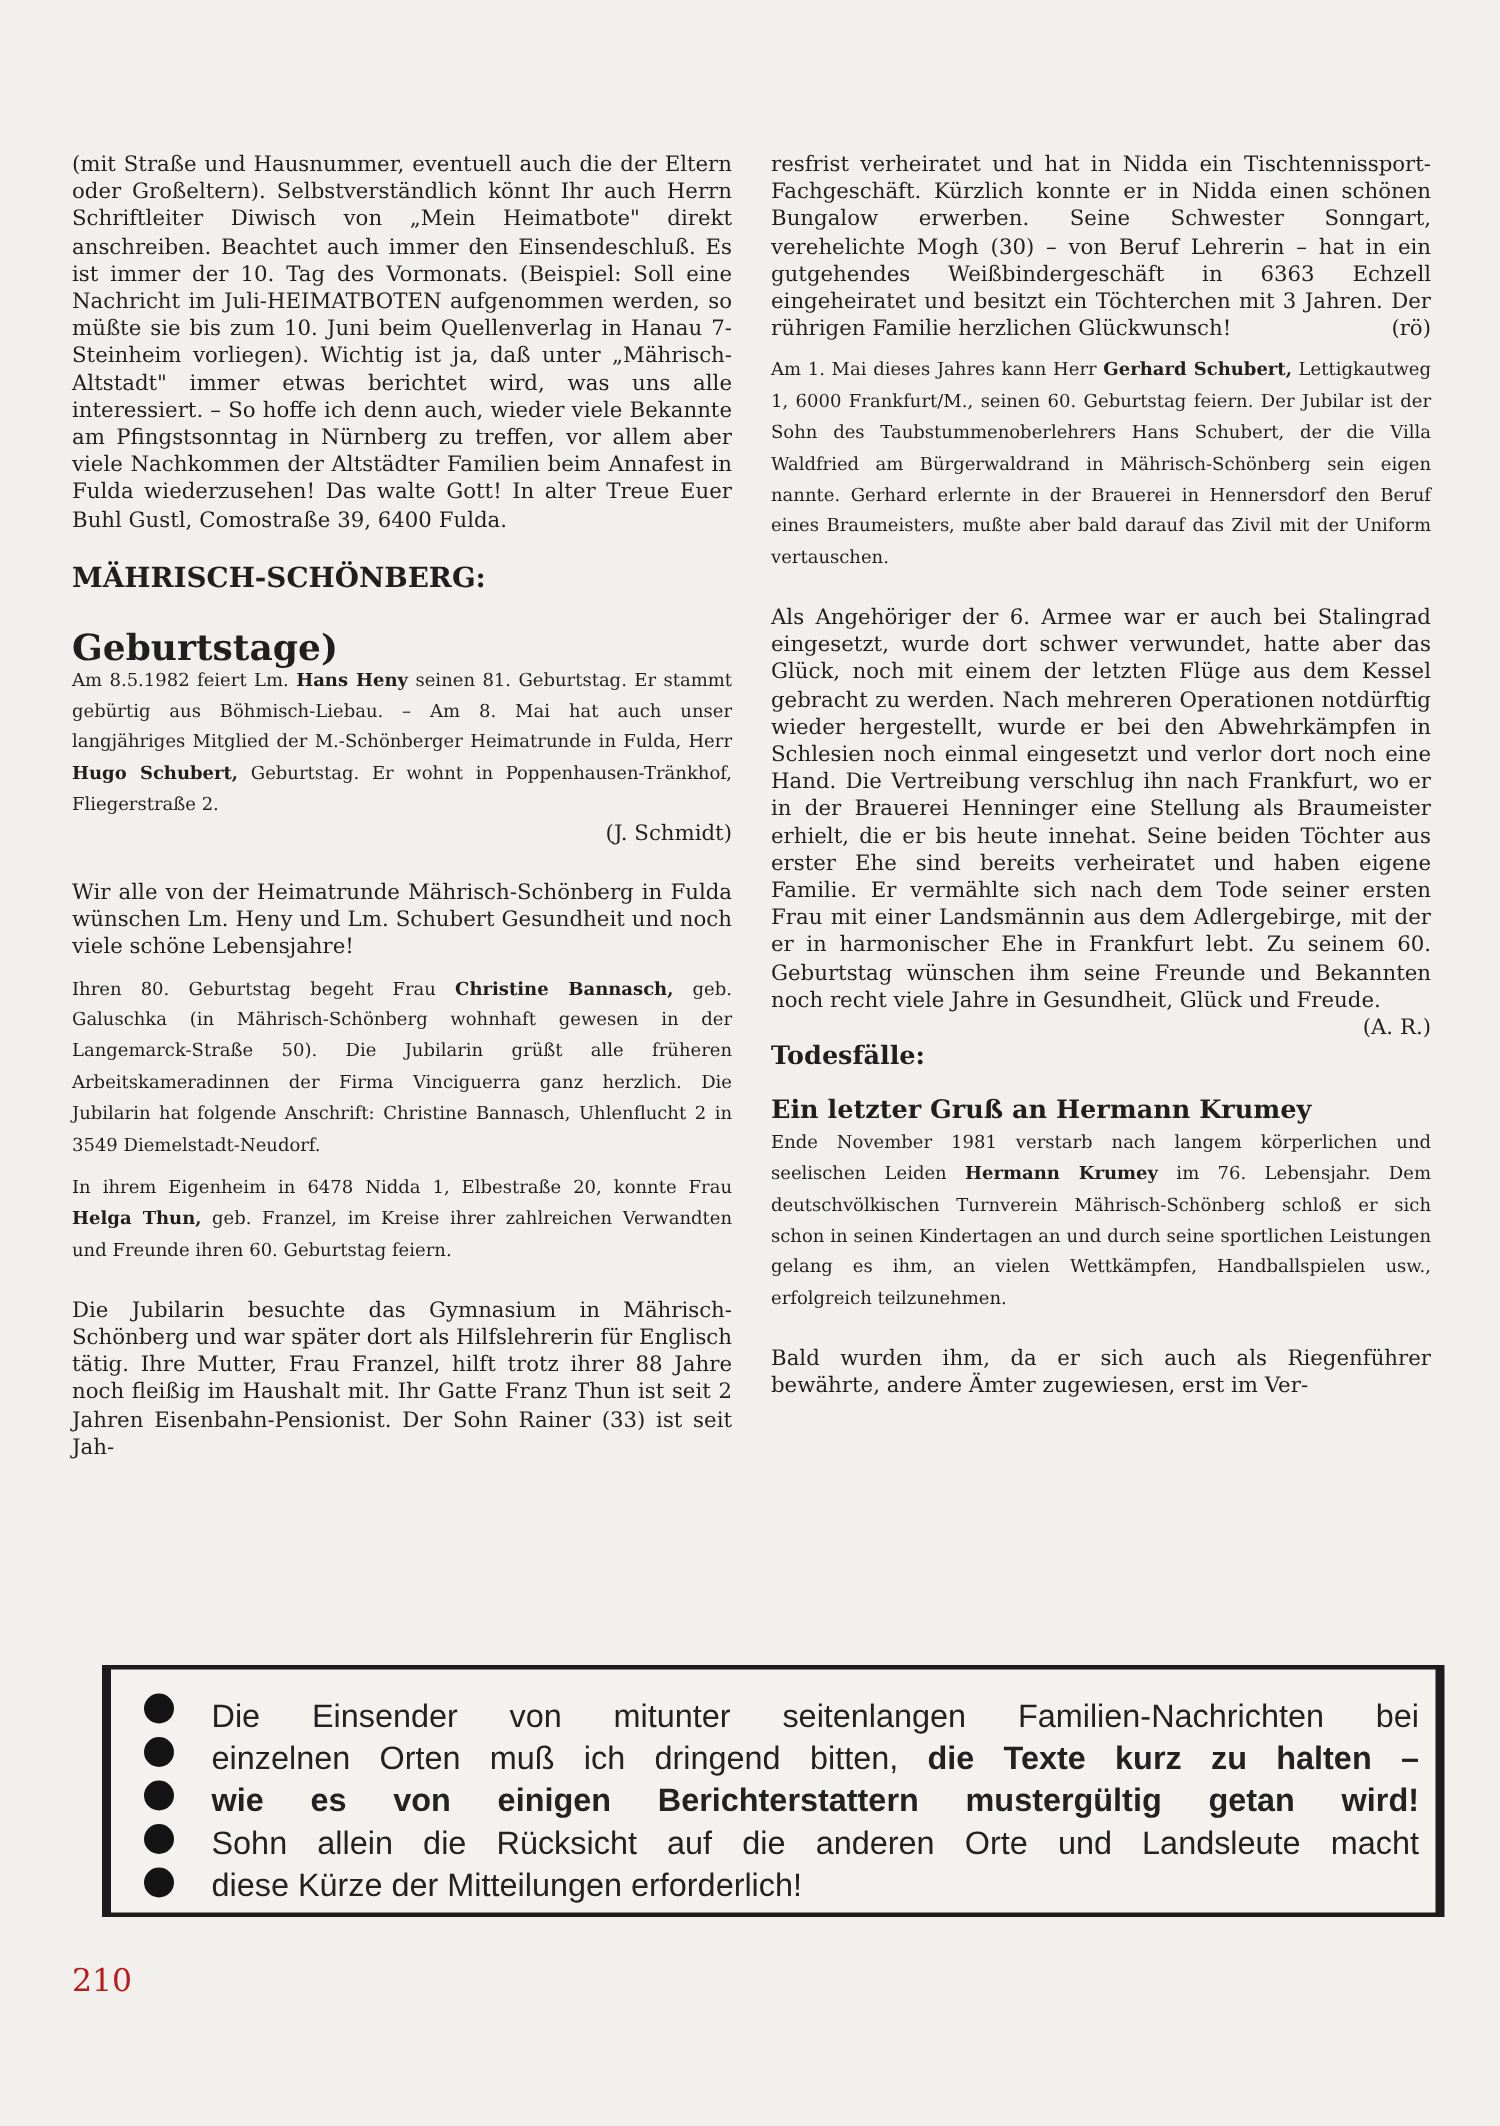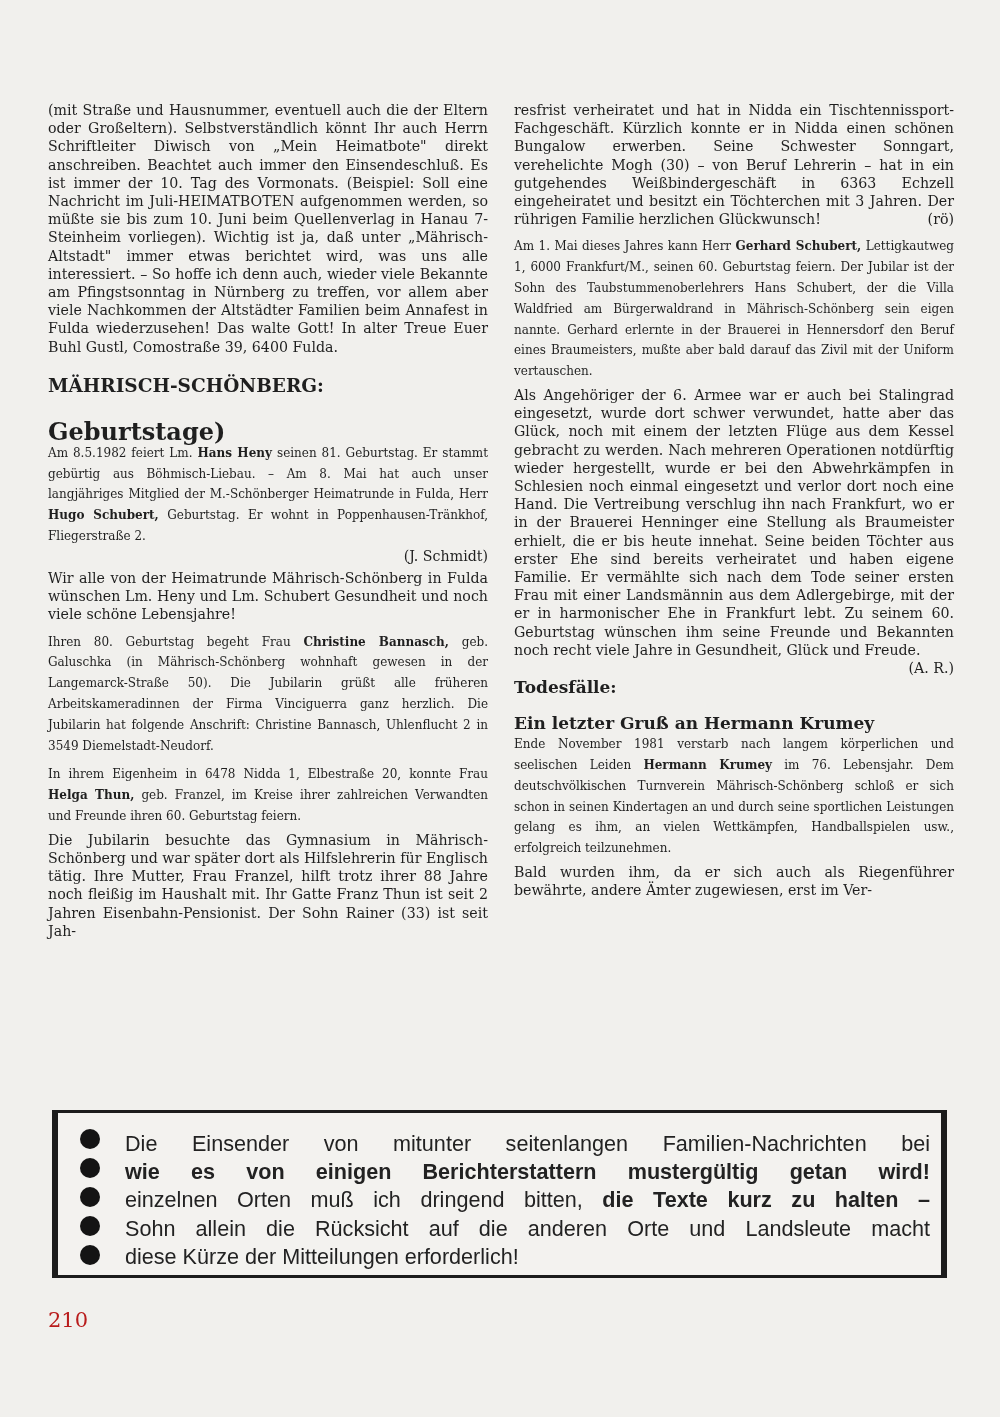--- a/index.html
+++ b/index.html
@@ -17,24 +17,24 @@
   .col-right { left: 514px; width: 440px; }
   p { margin: 0; text-align: justify; }
   .small { font-size: 14.2px; line-height: 18.2px; }
   .big { font-size: 12px; line-height: 20.8px; }
   .sig { text-align: right; }
   .sig-inline { float: right; }
   .heading-main { font-weight: bold; font-size: 18.5px; line-height: 24px; margin-top: 18px; }
   .heading-sub { font-weight: bold; font-size: 24px; line-height: 22px; margin-top: 23px; }
   .heading-small { font-weight: bold; font-size: 17px; line-height: 21px; margin-top: 15px; }
   .gap { margin-top: 8px; }
-  .gap-s { margin-top: 4px; }
+  .gap-s { margin-top: 21px; }
   b { font-weight: bold; }
   .notice {
-    position: absolute; left: 52px; top: 1110px; width: 895px; height: 168px;
+    position: absolute; left: 68px; top: 1110px; width: 895px; height: 168px;
     border-top: 3px solid #1c1c1c; border-bottom: 3px solid #1c1c1c;
     border-left: 6px solid #1c1c1c; border-right: 6px solid #1c1c1c;
     box-sizing: border-box;
     background: #f3f2ef;
   }
   .bullets { position: absolute; left: 22px; top: 16px; }
   .bullet { width: 20px; height: 20px; border-radius: 50%; background: #141414; margin-bottom: 9px; }
   .notice-text {
     position: absolute; left: 67px; top: 17px; width: 805px;
     font-family: "Liberation Sans", "DejaVu Sans", sans-serif;
@@ -87,20 +87,20 @@
 <div class="notice">
   <div class="bullets">
     <div class="bullet"></div>
     <div class="bullet"></div>
     <div class="bullet"></div>
     <div class="bullet"></div>
     <div class="bullet"></div>
   </div>
   <div class="notice-text">
     <span class="notice-line">Die Einsender von mitunter seitenlangen Familien-Nachrichten bei</span>
+    <span class="notice-line"><span>einzelnen Orten muß ich dringend bitten, </span><b>die Texte kurz zu halten –</b></span>
     <span class="notice-line"><b>wie es von einigen Berichterstattern mustergültig getan wird!</b></span>
-    <span class="notice-line"><span>einzelnen Orten muß ich dringend bitten, </span><b>die Texte kurz zu halten –</b></span>
     <span class="notice-line">Sohn allein die Rücksicht auf die anderen Orte und Landsleute macht</span>
     <span class="notice-line last">diese Kürze der Mitteilungen erforderlich!</span>
   </div>
 </div>
 
 <div class="page-num">210</div>
 
 </body></html>

